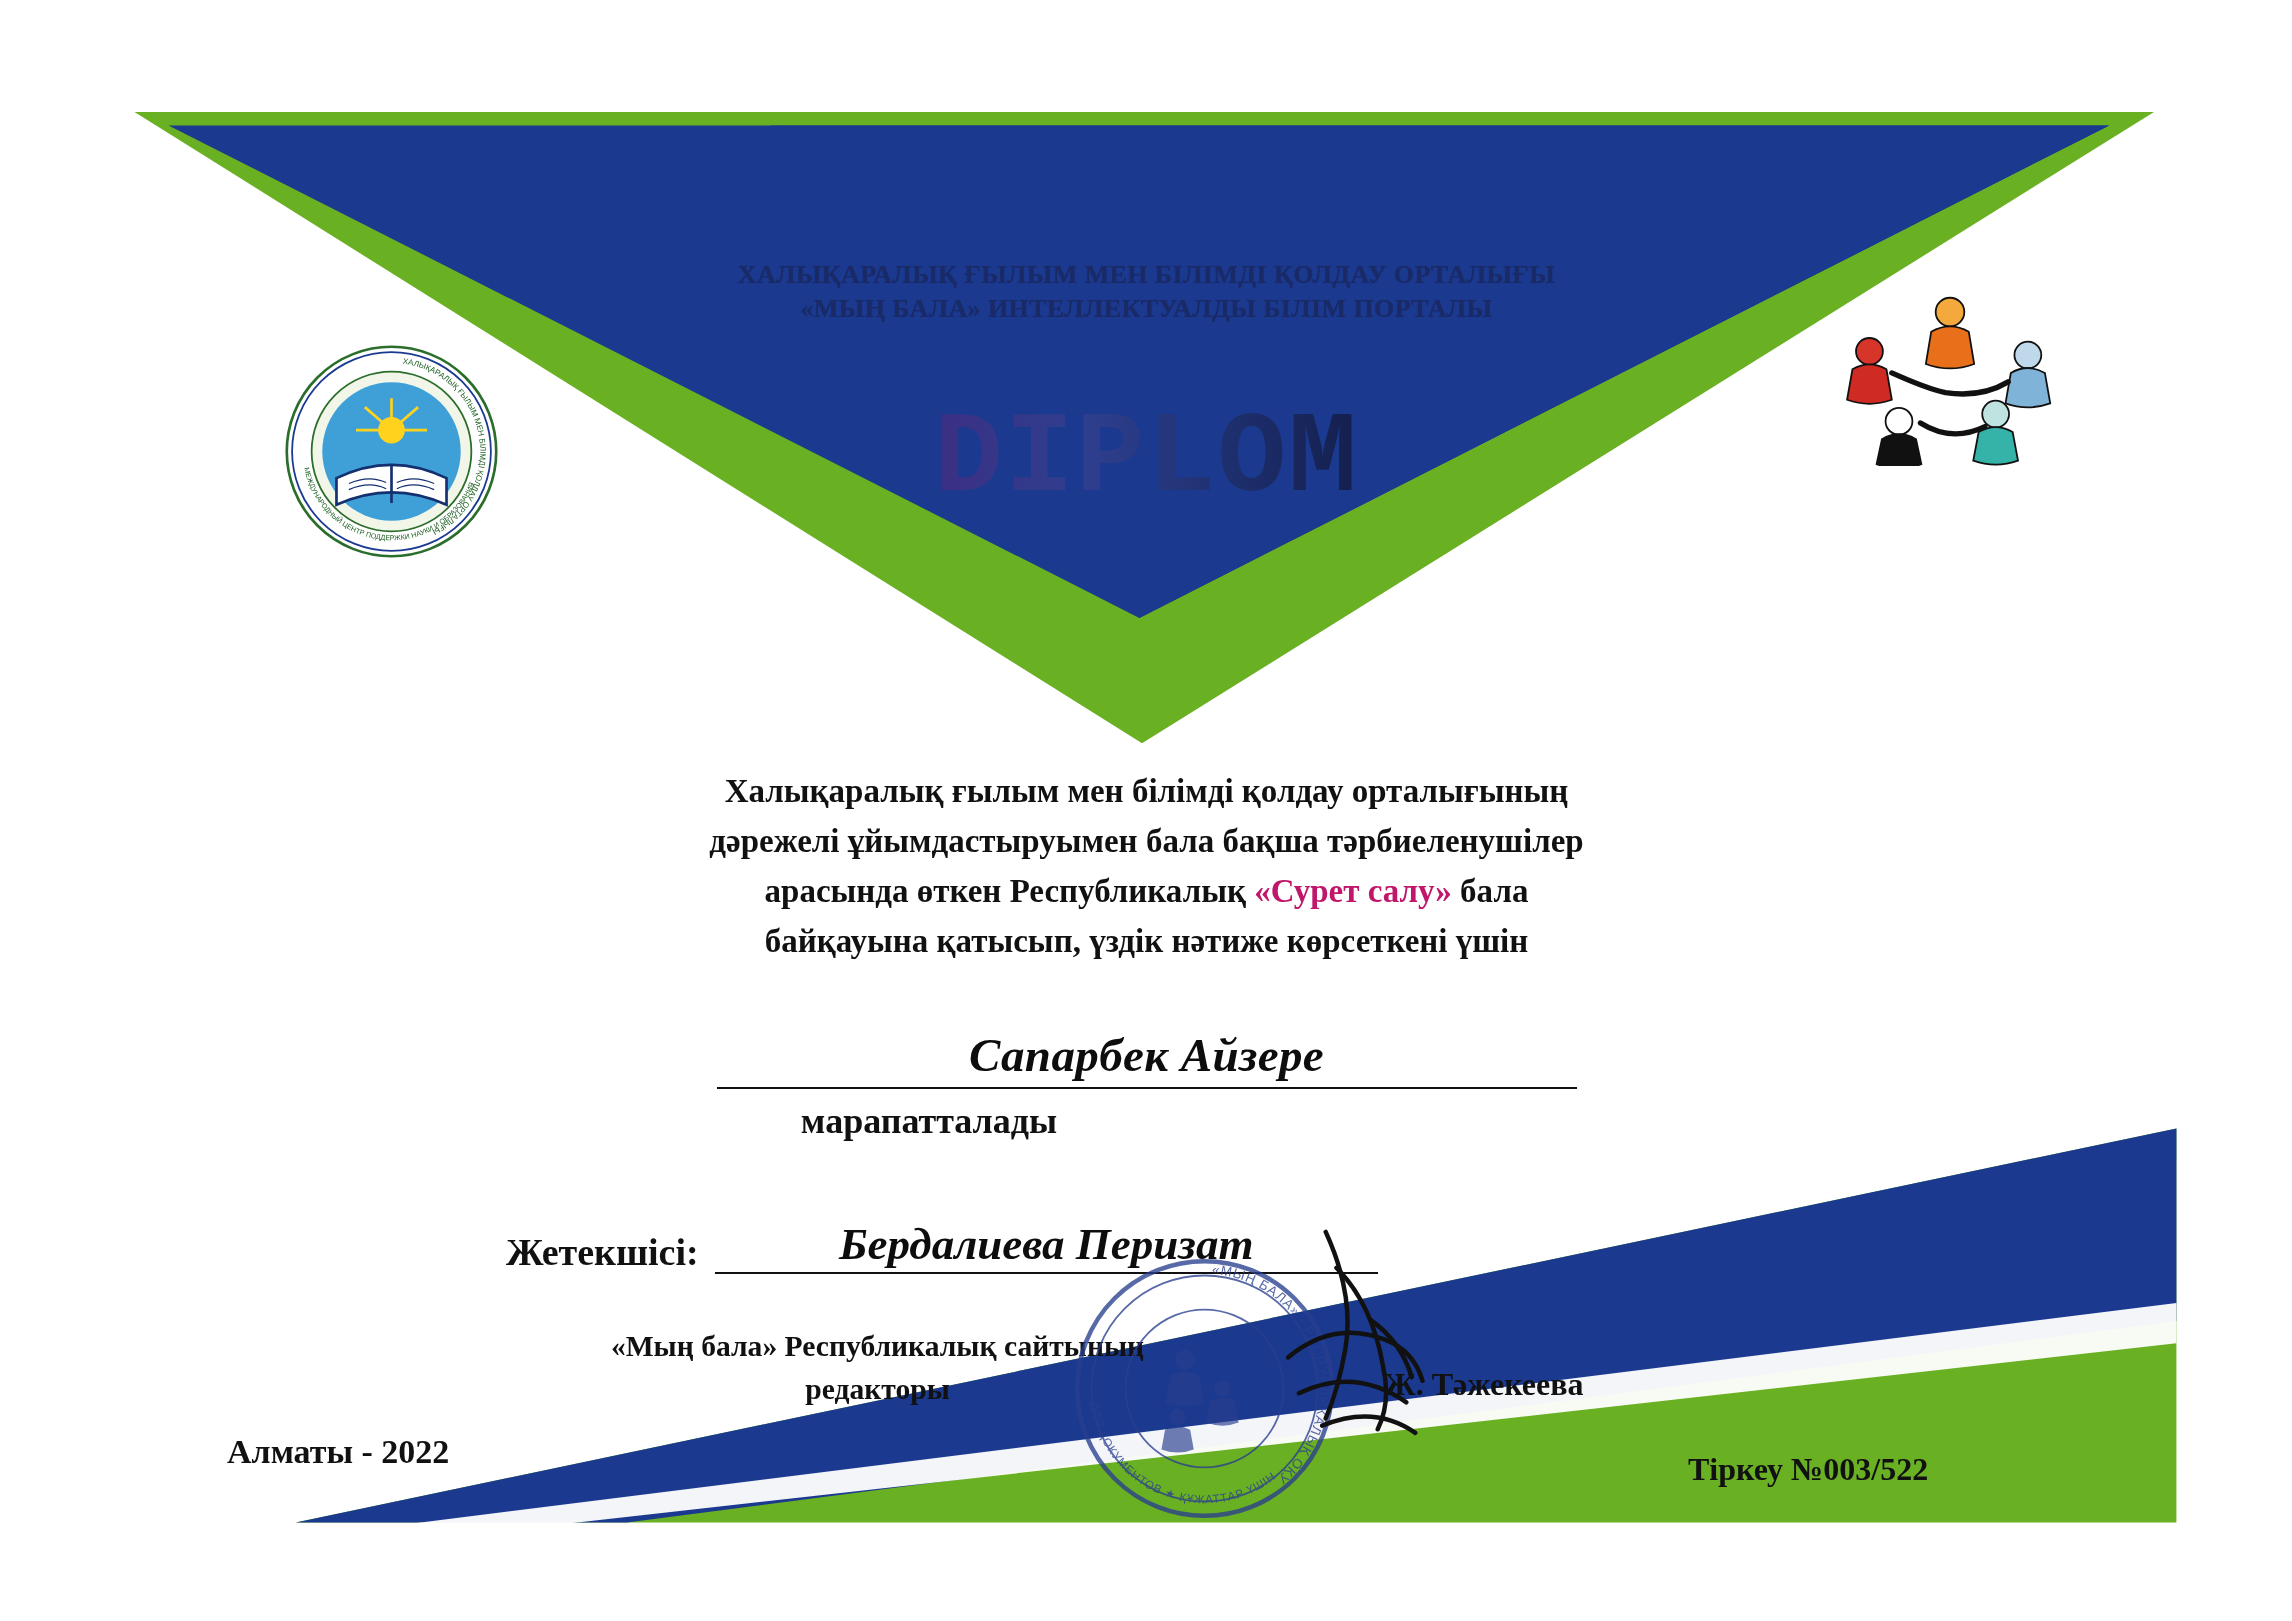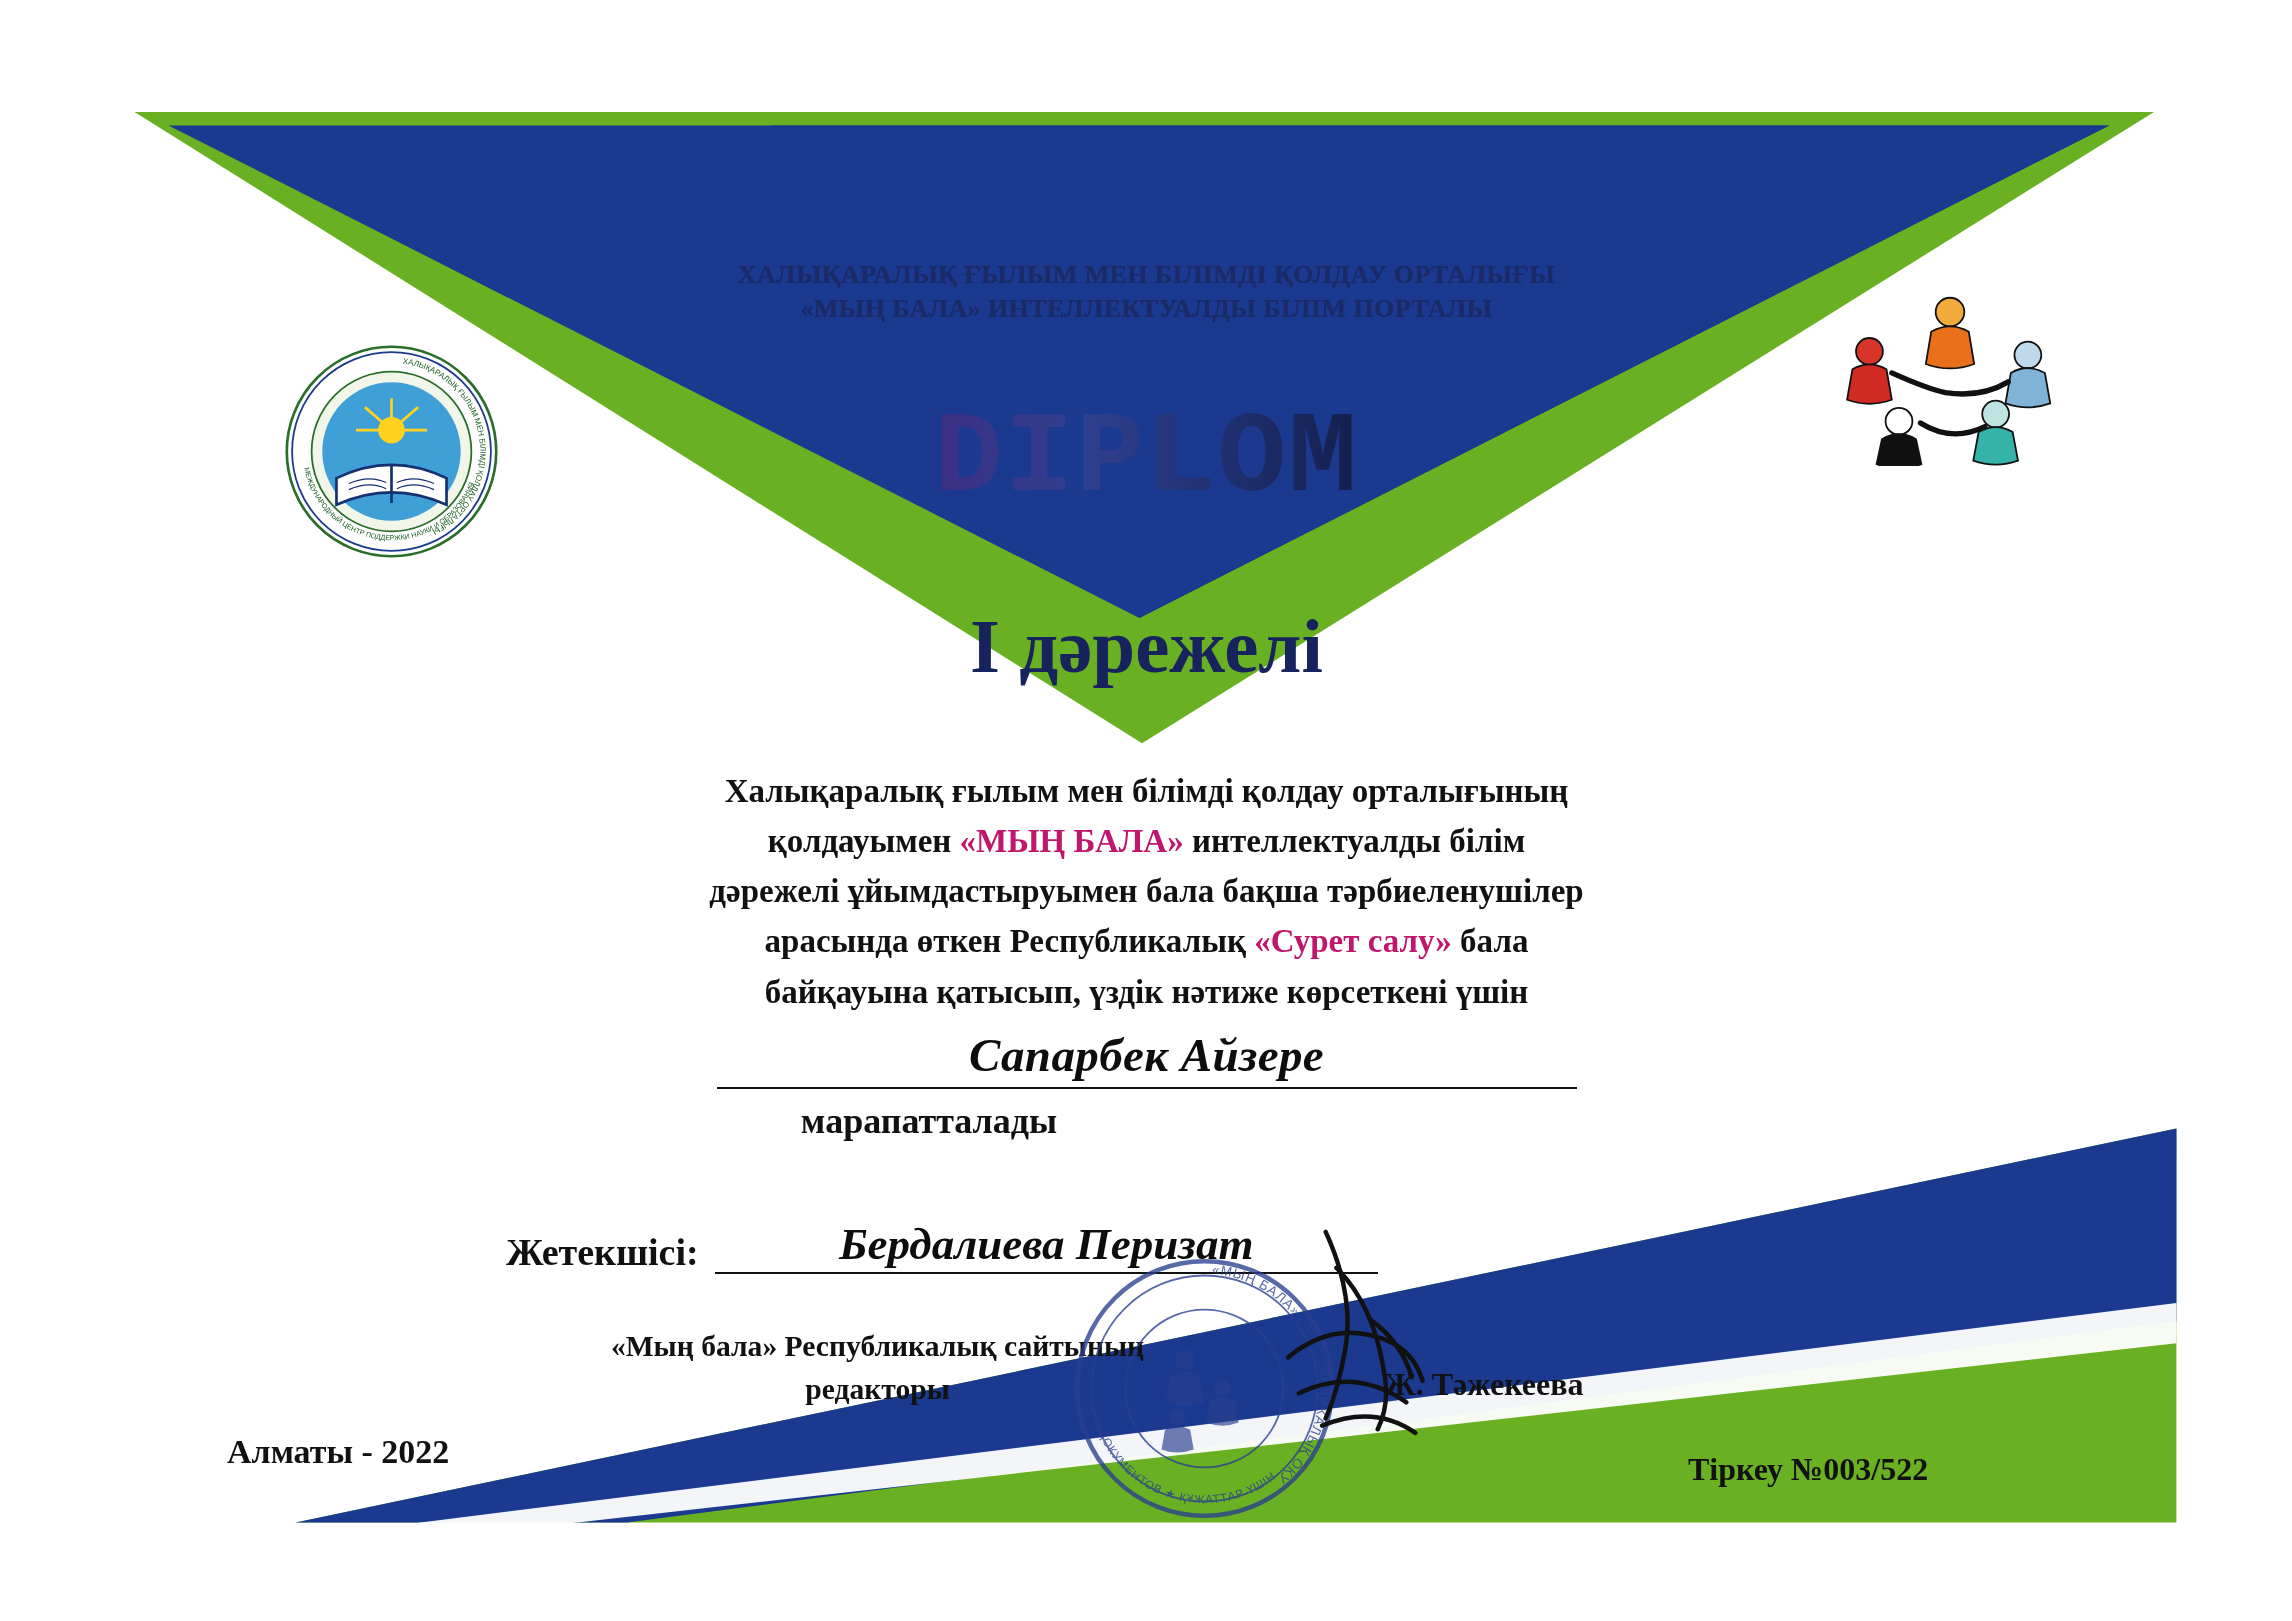--- a/index.html
+++ b/index.html
@@ -312,27 +312,23 @@
 
   <div class="org-header">
     <span>ХАЛЫҚАРАЛЫҚ ҒЫЛЫМ МЕН БІЛІМДІ ҚОЛДАУ ОРТАЛЫҒЫ</span>
     <span class="l2">«МЫҢ БАЛА»  ИНТЕЛЛЕКТУАЛДЫ БІЛІМ ПОРТАЛЫ</span>
   </div>
 
   <div class="diplom-word">
     <span>DIPLOM</span>
   </div>
 
-  <div class="degree">I дәрежелі</div>
 
   <div class="body-text">
     <div>Халықаралық ғылым мен білімді қолдау орталығының</div>
-    <div>
-      <span>қолдауымен </span><span class="hl">«МЫҢ БАЛА»</span><span> интеллектуалды білім</span>
-    </div>
     <div>дәрежелі ұйымдастыруымен  бала бақша тәрбиеленушілер</div>
     <div>
       <span>арасында өткен Республикалық </span><span class="hl">«Сурет салу»</span><span>  бала</span>
     </div>
     <div>байқауына қатысып, үздік нәтиже көрсеткені үшін</div>
   </div>
 
   <div class="awardee-row">
     <span class="awardee-line">
       <span class="awardee-name">Сапарбек Айзере</span>

